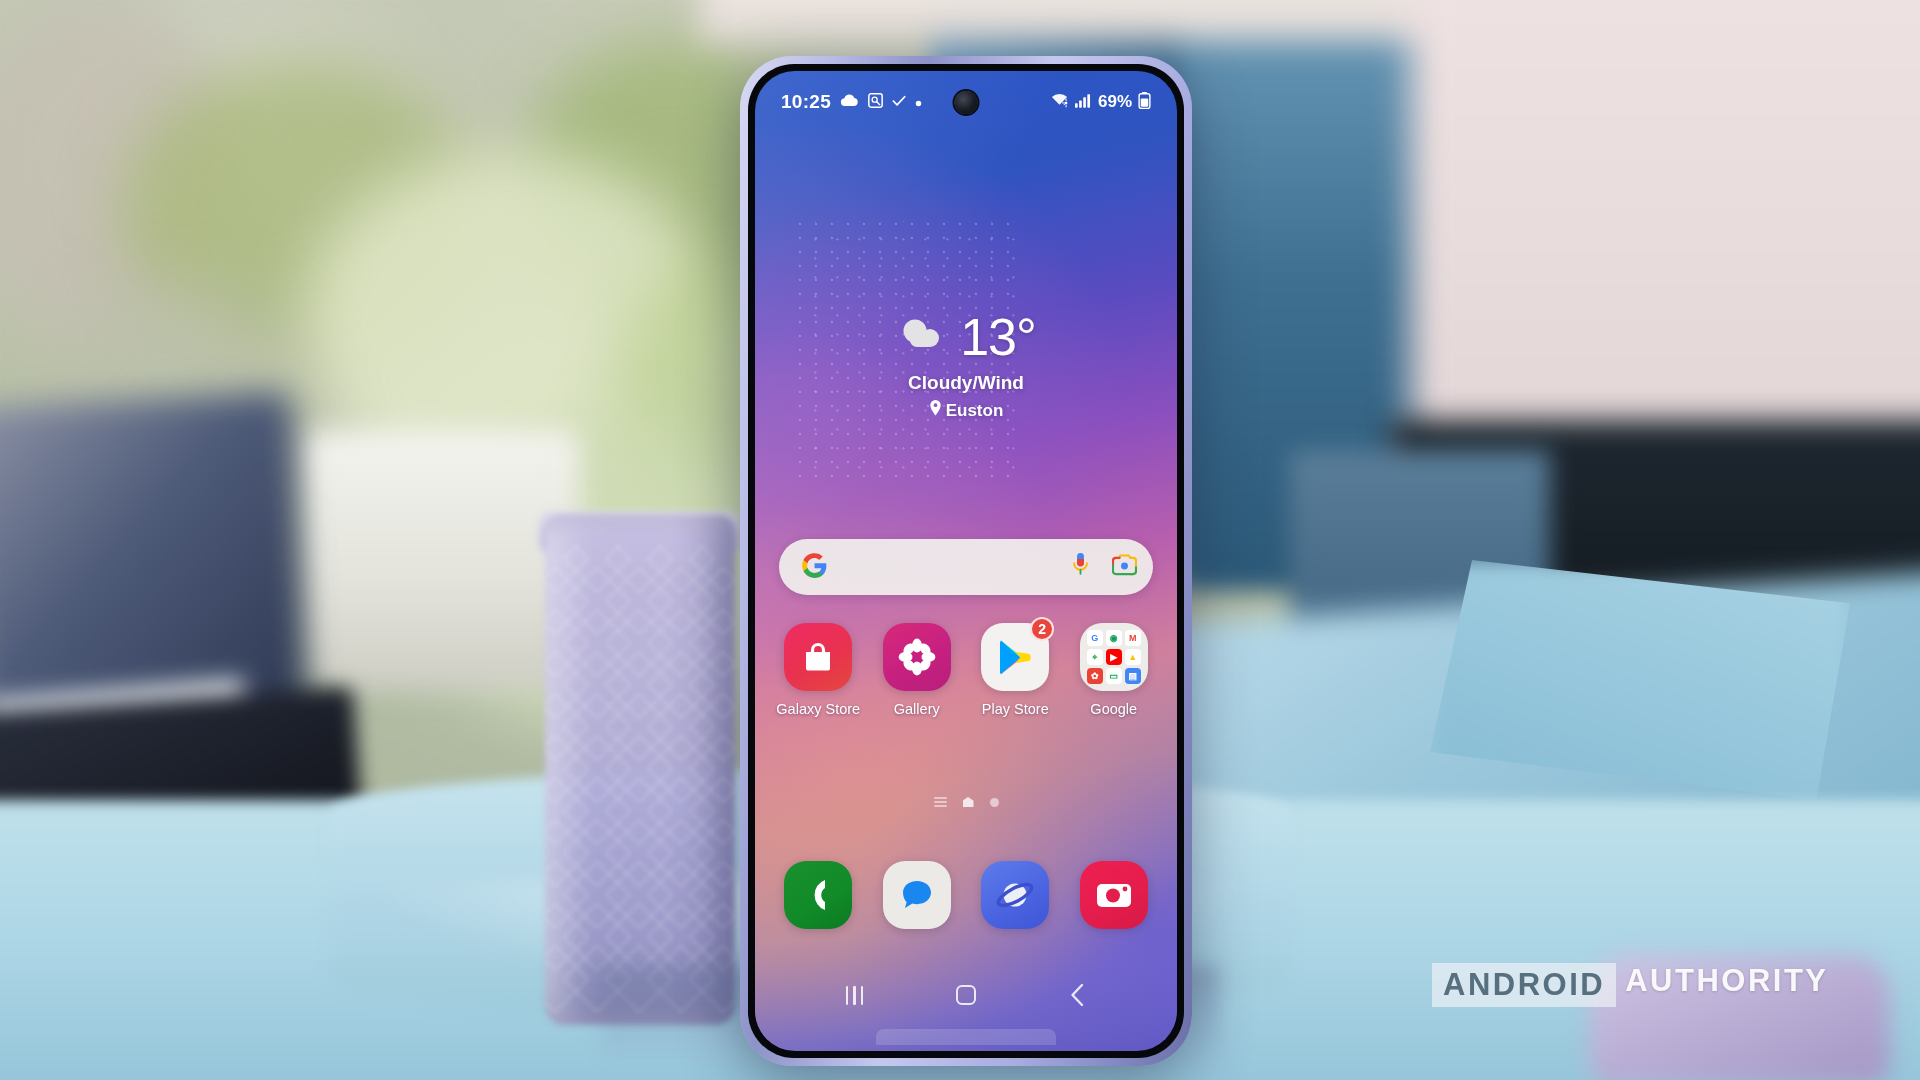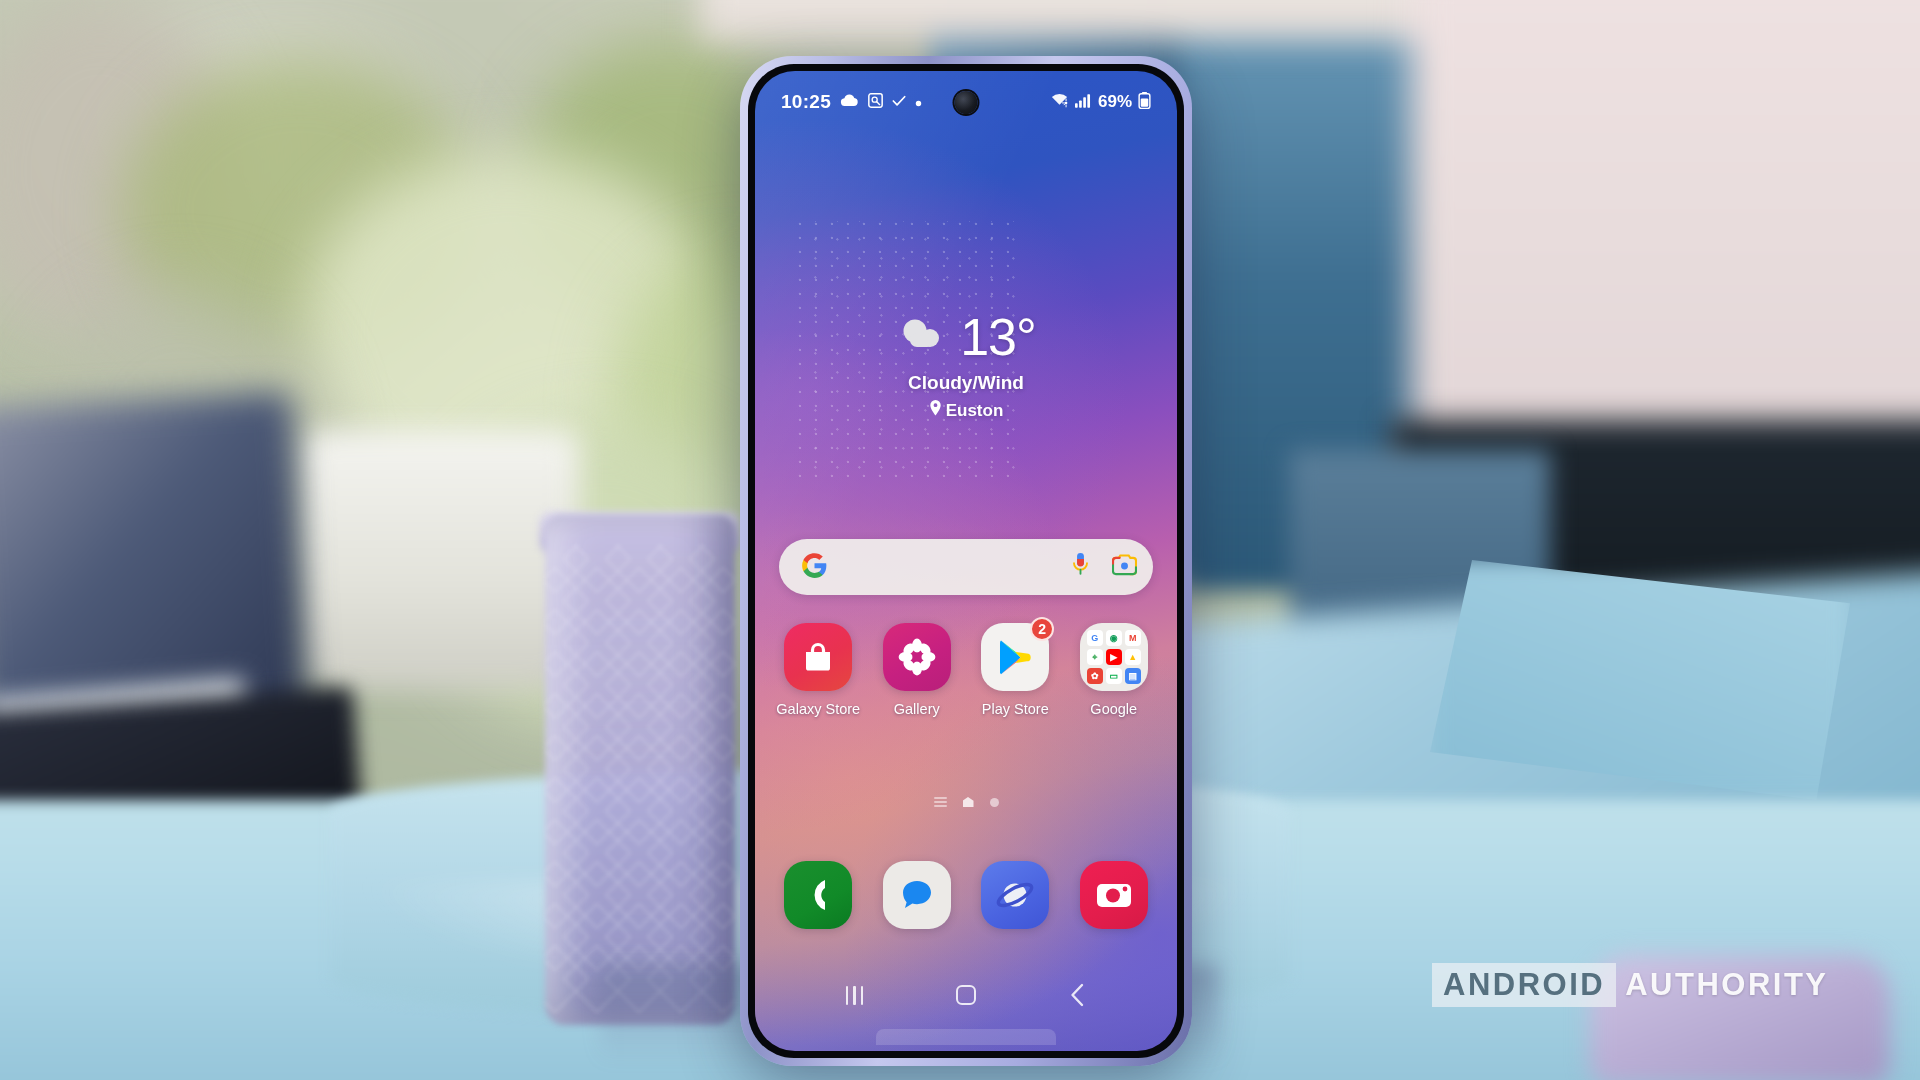--- a/index.html
+++ b/index.html
@@ -251,21 +251,21 @@
   .navbar { position:absolute; left:0; right:0; bottom:34px; height:44px;
     display:flex; align-items:center; justify-content:space-around; padding:0 44px; }
   .nav-btn { color:rgba(255,255,255,.85); display:flex; align-items:center; justify-content:center; }
   .nav-recents { display:flex; gap:5px; }
   .nav-recents i { display:block; width:2.5px; height:19px; background:rgba(255,255,255,.85); border-radius:1px; }
   .nav-home { width:20px; height:20px; border:2.5px solid rgba(255,255,255,.85); border-radius:6px; }
   .gesture-pill { position:absolute; left:50%; bottom:6px; transform:translateX(-50%);
     width:180px; height:16px; border-radius:8px 8px 0 0; background:rgba(255,255,255,.16); }
 
   
-  .watermark { position:absolute; left:1432px; top:963px; display:flex; align-items:center; gap:9px; }
+  .watermark { position:absolute; left:1432px; top:963px; display:flex; align-items:flex-start; gap:9px; }
   .wm-a { background:rgba(236,240,244,.72); padding:4px 11px; color:#56707f;
     font-size:31px; font-weight:700; letter-spacing:2.5px; }
   .wm-b { color:rgba(255,255,255,.92); font-size:31px; font-weight:700; letter-spacing:2.5px;
     text-shadow:0 1px 3px rgba(0,0,0,.18); }
 </style>
 </head>
 <body>
 
 <div class="scene">
   <div class="bg-base"></div>

